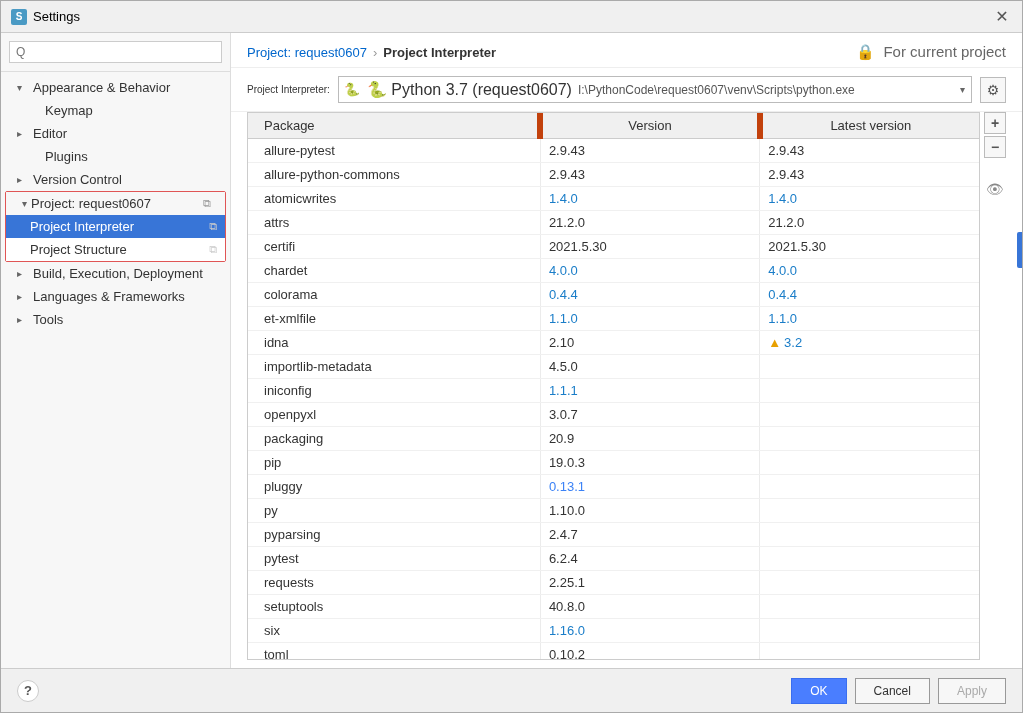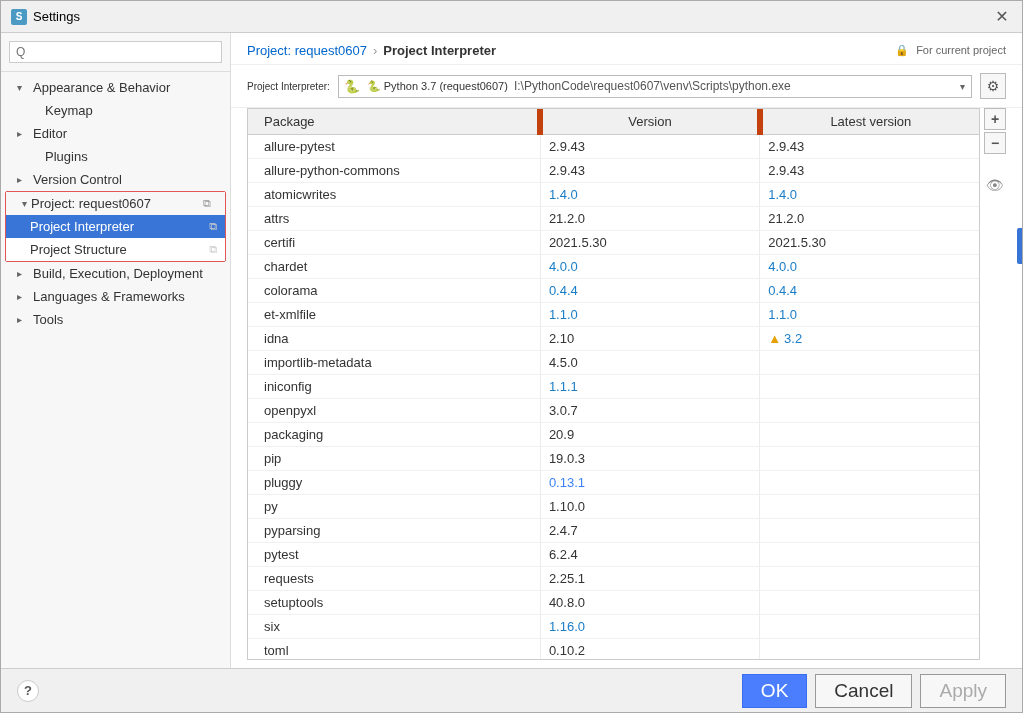--- a/index.html
+++ b/index.html
@@ -174,21 +174,21 @@
     }
     .breadcrumb-link {
       color: #0066cc;
       cursor: pointer;
     }
     .breadcrumb-sep { color: #999; }
     .breadcrumb-current { font-weight: bold; color: #333; }
     .for-current {
       margin-left: auto;
       color: #666;
-      font-size: 11px;
+      font-size: 15px;
     }
     .interpreter-bar {
       padding: 8px 16px;
       display: flex;
       align-items: center;
       gap: 8px;
       border-bottom: 1px solid #eee;
     }
     .interpreter-label {
       white-space: nowrap;
@@ -313,21 +313,21 @@
     }
     .footer-right {
       display: flex;
       gap: 8px;
     }
     .footer-btn {
       padding: 5px 18px;
       border: 1px solid #999;
       background: #f7f7f7;
       cursor: pointer;
-      font-size: 19px;
+      font-size: 12px;
       color: #333;
     }
     .footer-btn.primary {
       background: #4a7eff;
       border-color: #3a6eef;
       color: #fff;
     }
     .footer-btn.disabled {
       color: #aaa;
       cursor: not-allowed;
@@ -428,21 +428,21 @@
           <span style="color:#aaa; margin-right: 4px;">🔒</span>
           <span>For current project</span>
         </span>
       </div>
 
       <div class="interpreter-bar">
         <span class="interpreter-label">Project Interpreter:</span>
         <div class="interpreter-select" style="border: 1px solid #bbb; display: flex; align-items: center; padding: 3px 6px; gap: 4px; background: #fff;">
           <div class="interpreter-select-inner">
             <span class="py-icon">🐍</span>
-            <span style="font-weight: 500; font-size: 11px;">🐍 Python 3.7 (request0607)</span>
+            <span style="font-weight: 500; font-size: 16px;">🐍 Python 3.7 (request0607)</span>
             <span style="font-size: 12px; color: #555; overflow: hidden; text-overflow: ellipsis; white-space: nowrap;">I:\PythonCode\request0607\venv\Scripts\python.exe</span>
           </div>
           <span class="interpreter-chevron">▾</span>
         </div>
         <button class="gear-btn">⚙</button>
       </div>
 
       <div style="flex:1; display:flex; overflow:hidden; padding: 0 16px 8px 16px; position: relative;">
         <div style="flex:1; display:flex; flex-direction:column; overflow:hidden; border: 1px solid #ccc; position: relative;">
           <div style="overflow-y:auto; flex:1;">

